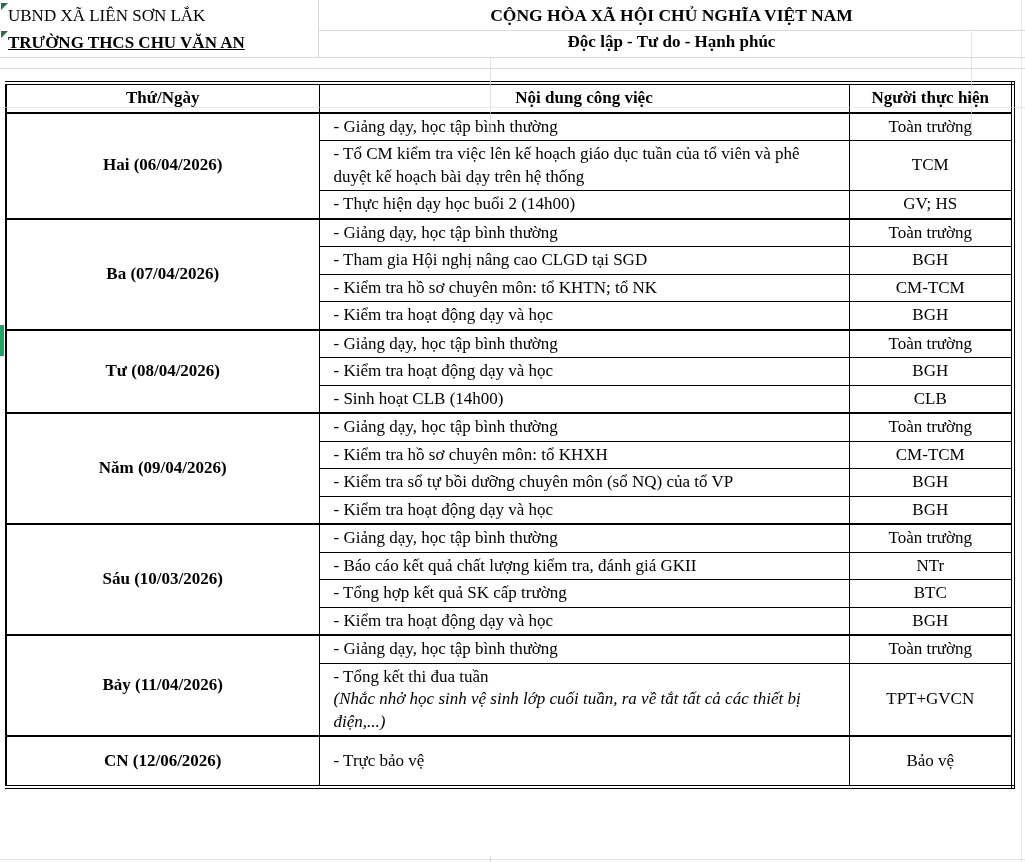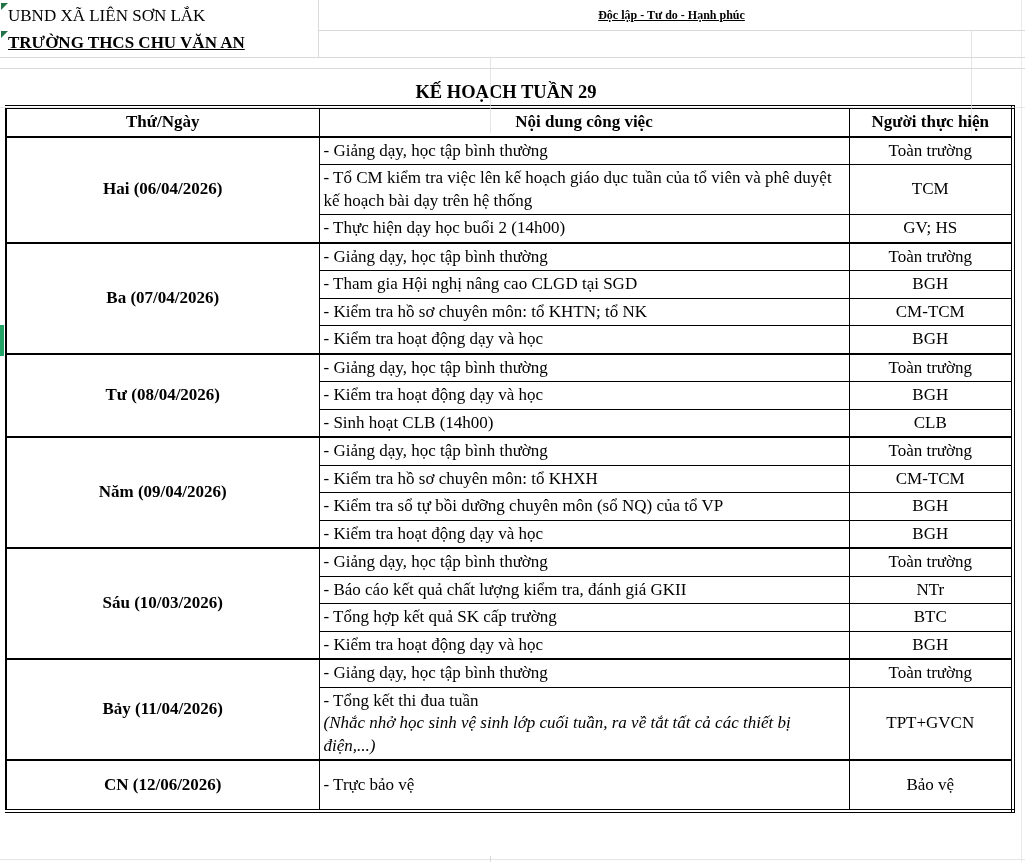--- a/index.html
+++ b/index.html
@@ -8,35 +8,35 @@
     font-family:"Liberation Serif","DejaVu Serif",serif;
     position:relative;overflow:hidden;
   }
   
   .hdr{display:flex;padding-top:2px}
   .hdr-left{width:318px;padding-left:8px;box-sizing:border-box}
   .hdr-left .l1{font-size:17px;line-height:27px;white-space:nowrap}
   .hdr-left .l2{font-size:17px;font-weight:bold;text-decoration:underline;line-height:27px;white-space:nowrap}
   .hdr-right{flex:1;text-align:center}
   .hdr-right .l1{font-size:17.5px;font-weight:bold;line-height:27px}
-  .hdr-right .l2{font-size:12px;font-weight:bold;text-decoration:underline;line-height:26px}
+  .hdr-right .l2{font-size:17px;font-weight:bold;line-height:26px}
   
   .titleblock{margin-top:25px;width:1012px;text-align:center}
   .title{font-size:18.5px;font-weight:bold;line-height:23px}
   .subtitle{font-size:17px;font-weight:bold;font-style:italic;text-decoration:underline;line-height:26px}
   
   table.plan{
     border-collapse:collapse;table-layout:fixed;
     margin-left:5px;margin-top:1px;width:1007px;
     border-top:4px double #000;border-bottom:4px double #000;
     border-right:4px double #000;border-left:2px solid #000;
   }
   .plan th,.plan td{
     border:1px solid #000;font-size:17px;line-height:22.5px;
-    padding:2px 4px;overflow:hidden;
+    padding:2px 14px;overflow:hidden;
   }
   .plan thead th{font-weight:bold;text-align:center;border-bottom:2px solid #000;padding:2px}
   .plan tr.grp td{border-top:2px solid #000}
   .plan td.day{font-weight:bold;text-align:center;vertical-align:middle}
   .plan td.content{text-align:left;vertical-align:middle}
   .plan td.who{text-align:center;vertical-align:middle}
   .plan .note{font-style:italic}
   .plan tr.sun td{height:44px}
   
   .gl{position:absolute;background:#dadada;pointer-events:none}
@@ -60,26 +60,26 @@
 <div class="tri" style="left:1px;top:3px"></div>
 <div class="tri" style="left:1px;top:31px"></div>
 <div class="gbar"></div>
 
 <div class="hdr">
   <div class="hdr-left">
     <div class="l1">UBND XÃ LIÊN SƠN LẮK</div>
     <div class="l2">TRƯỜNG THCS CHU VĂN AN</div>
   </div>
   <div class="hdr-right">
+    <div class="l1">CỘNG HÒA XÃ HỘI CHỦ NGHĨA VIỆT NAM</div>
     <div class="l2">Độc lập - Tư do - Hạnh phúc</div>
   </div>
 </div>
 
 <div class="titleblock">
-  <div class="title">KẾ HOẠCH TUẦN 29</div>
 </div>
 
 <table class="plan">
   <colgroup>
     <col style="width:313px">
       <col style="width:530px">
       <col style="width:164px">
   </colgroup>
   <thead>
     <tr>

